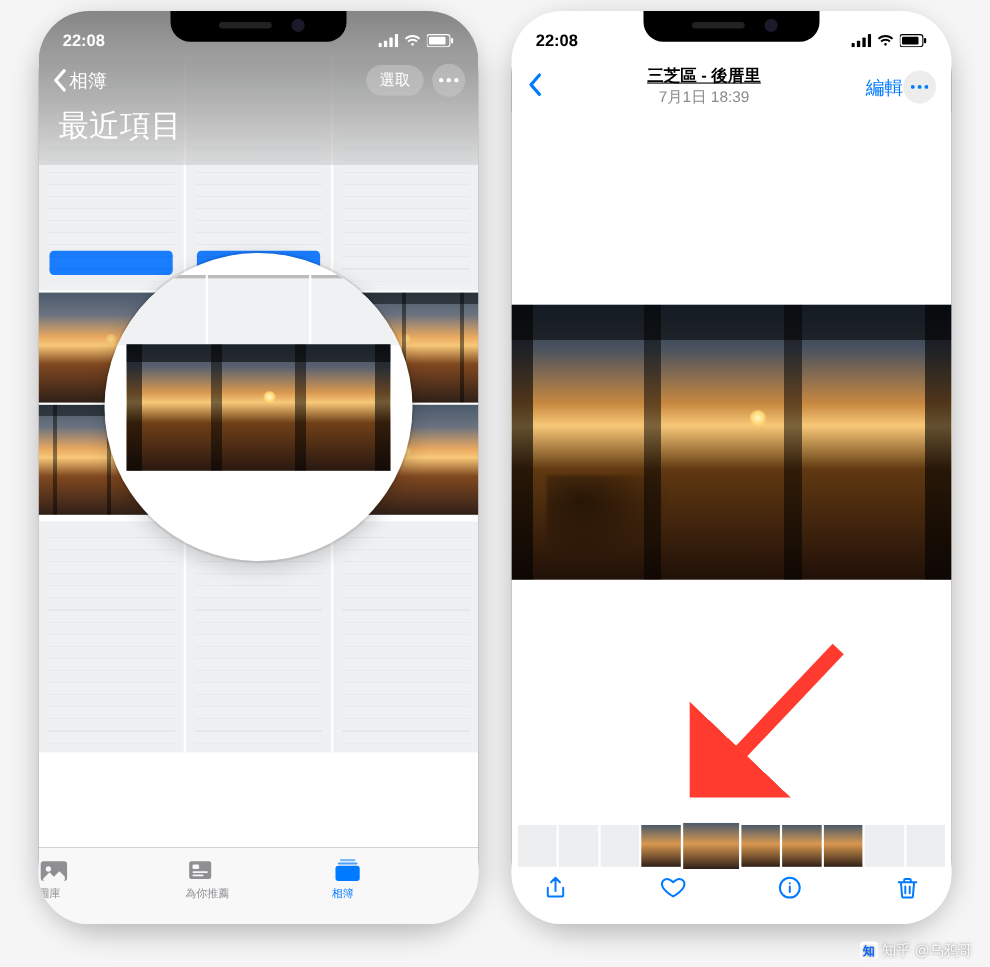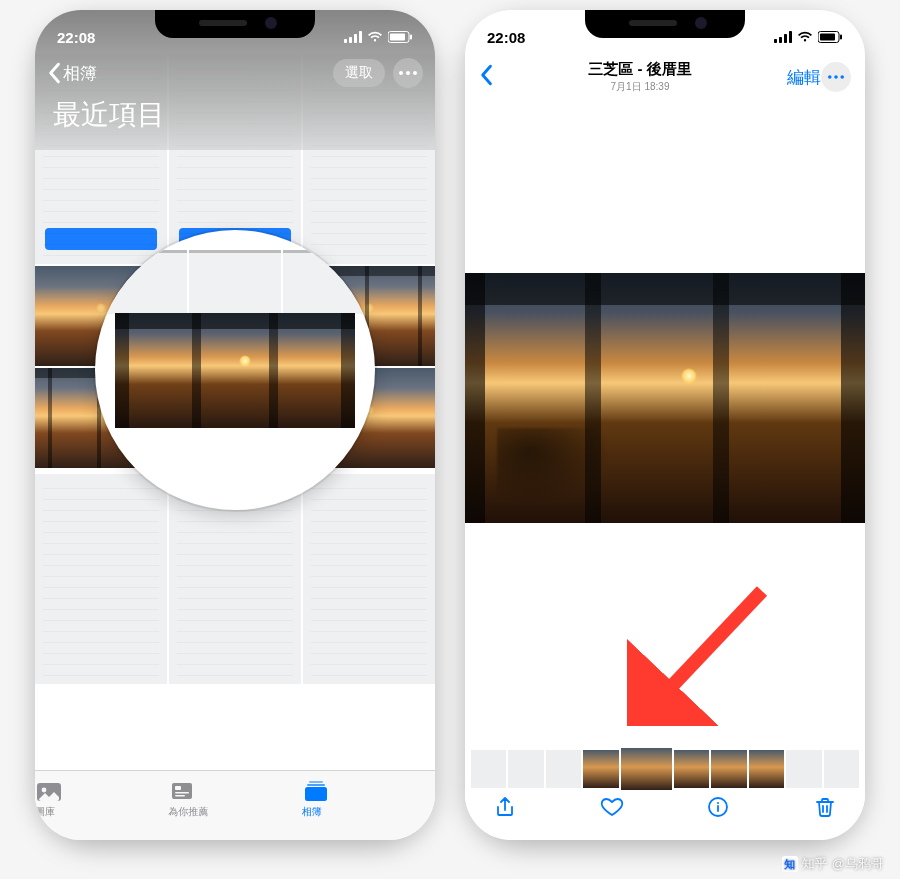--- a/index.html
+++ b/index.html
@@ -217,22 +217,22 @@
   .tab svg { width:28px; height:24px; }
   .tab-label { font-size:10px; }
 
   
   .detail-nav {
     display:flex; align-items:center; justify-content:space-between;
     padding: 6px 14px 4px;
   }
   .detail-nav .left { color:#007aff; }
   .detail-nav .center { text-align:center; }
-  .loc { font-size:15px; font-weight:600; color:#000; }
-  .dt { font-size:10px; color:#8a8a8e; margin-top:1px; }
+  .loc { font-size:15px; font-weight:600; color:#000;text-decoration:underline; }
+  .dt { font-size:14px; color:#8a8a8e; margin-top:1px; }
   .detail-nav .right { display:flex; align-items:center; color:#007aff; font-size:17px; }
 
   .detail-body {
     flex:1; position:relative; background:#fff;
   }
   .main-photo {
     position:absolute; left:0; right:0; top:175px; height:250px;
     background: linear-gradient(180deg, #2a3a4a 0%, #4a5260 16%, #c88840 36%, #f8c878 44%, #603810 60%, #201008 100%);
     overflow:hidden;
   }

